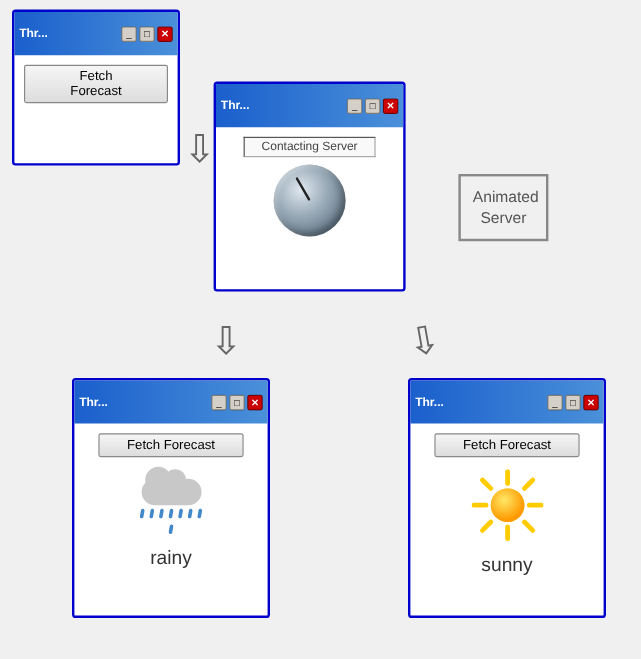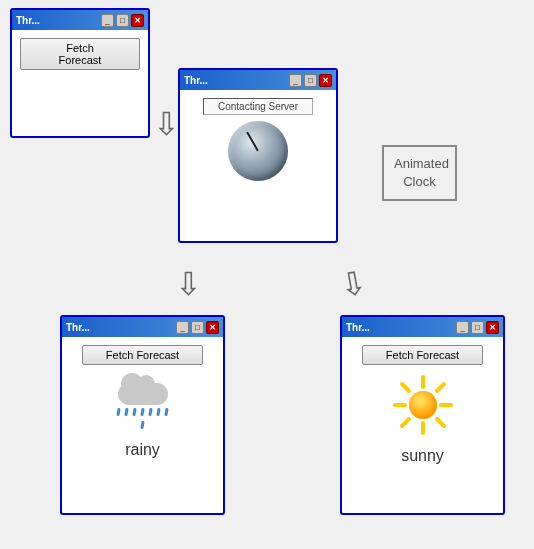--- a/index.html
+++ b/index.html
@@ -15,21 +15,21 @@
 
     
     .win {
       position: absolute;
       background: #fff;
       border: 2px solid #0000cc;
       border-radius: 3px;
     }
     .win-titlebar {
       background: linear-gradient(to right, #1a5fcc, #4a90d9);
-      height: 20px;
+      height: 36px;
       display: flex;
       align-items: center;
       padding: 0 4px;
       border-radius: 1px 1px 0 0;
     }
     .win-title {
       color: white;
       font-size: 10px;
       font-weight: bold;
       flex: 1;
@@ -238,21 +238,21 @@
   <div class="win-body">
     <input class="server-input" type="text" readonly="" value="Contacting Server" style="">
     <div class="spinner">
       <div class="spinner-needle"></div>
     </div>
   </div>
 </div>
 
 <div class="clock-label" style="left:382px; top:145px; width:75px;">
   <span>Animated</span><br>
-  <span>Clock</span>
+  <span>Server</span>
 </div>
 
 <div class="arrow" style="left:175px; top:265px; font-size:32px; color:#666;">
   ⇩
 </div>
 
 <div class="arrow" style="left:340px; top:265px; font-size:32px; color:#666; transform: rotate(-10deg);">
   ⇩
 </div>
 

